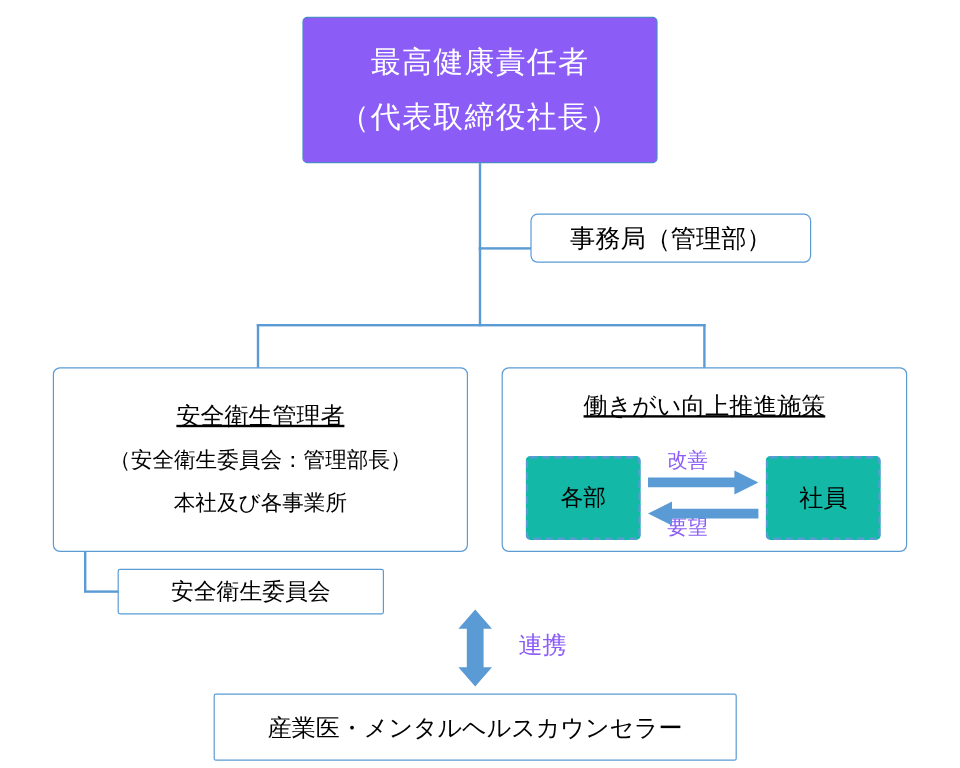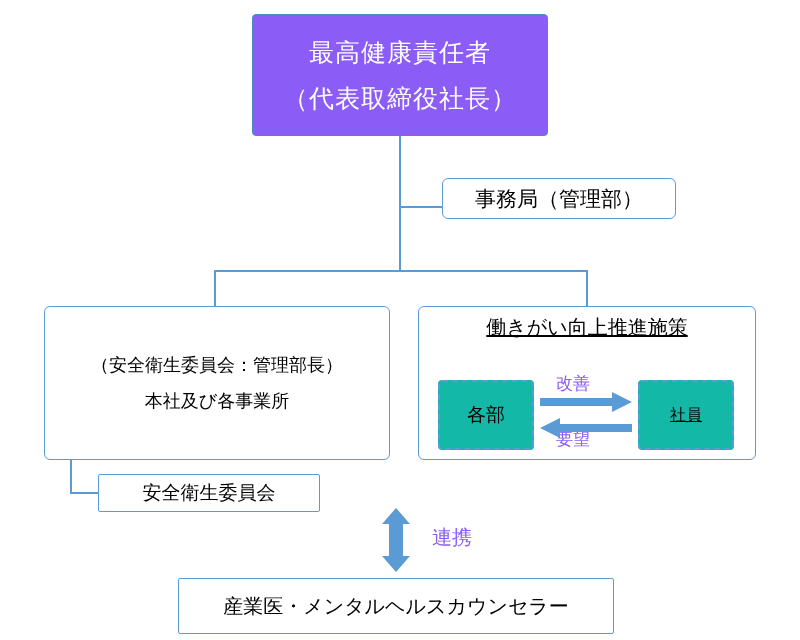--- a/index.html
+++ b/index.html
@@ -69,34 +69,33 @@
     line-height: 36px;
   }
   #anzen .title {
     text-decoration: underline;
     font-size: 20px;
   }
   #hatarakigai {
     left: 418px; top: 306px; width: 338px; height: 154px;
     font-size: 18px;
     justify-content: flex-start;
-    padding-top: 7px;
+    padding-top: 18px;
   }
   #hatarakigai .title {
     text-decoration: underline;
     font-size: 20px;
   }
   #kakubu {
     left: 438px; top: 380px; width: 96px; height: 70px;
     font-size: 19px;
   }
   #shain {
     left: 638px; top: 380px; width: 96px; height: 70px;
-    font-size: 16px;
-    text-decoration: underline;
+    font-size: 20px;
   }
   #iinkai {
     left: 98px; top: 474px; width: 222px; height: 38px;
     font-size: 19px;
   }
   #sangyoui {
     left: 178px; top: 578px; width: 436px; height: 56px;
     font-size: 20px;
   }
 
@@ -135,20 +134,21 @@
   <div class="node filled" id="ceo">
     <div>最高健康責任者</div>
     <div>（代表取締役社長）</div>
   </div>
 
   <div class="node outline" id="jimukyoku">
     <div>事務局（管理部）</div>
   </div>
 
   <div class="node outline" id="anzen">
+    <div class="title">安全衛生管理者</div>
     <div>（安全衛生委員会：管理部長）</div>
     <div>本社及び各事業所</div>
   </div>
 
   <div class="node outline" id="hatarakigai">
     <div class="title">働きがい向上推進施策</div>
   </div>
 
   <div class="node dashed" id="kakubu">
     <div>各部</div>

